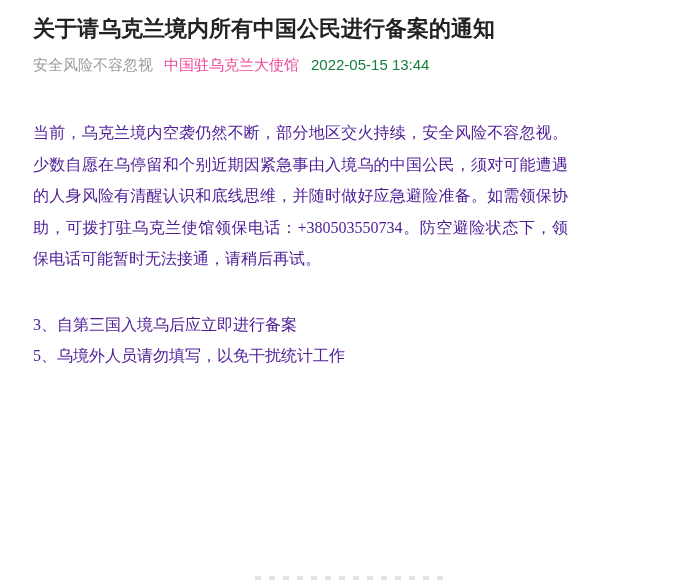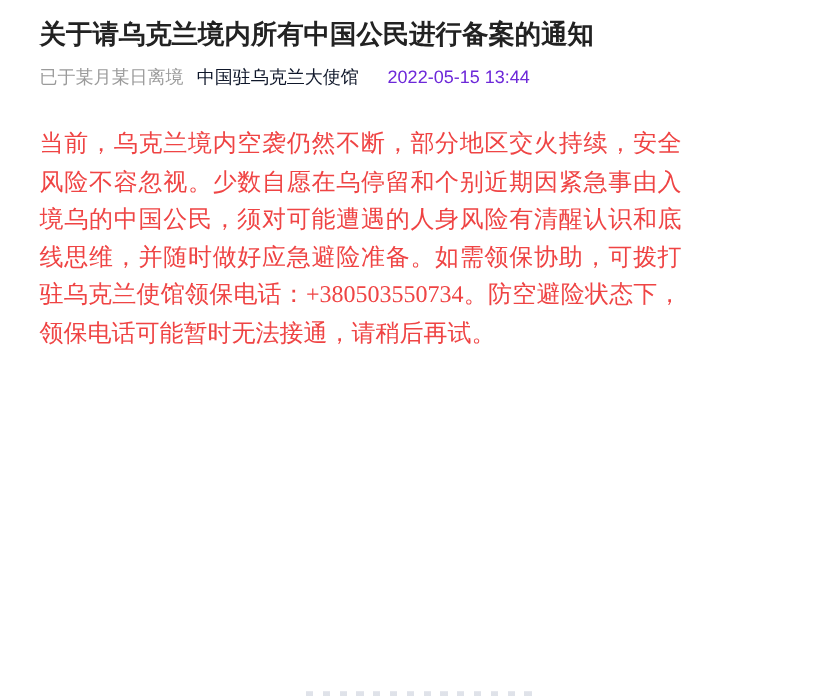--- a/index.html
+++ b/index.html
@@ -30,34 +30,34 @@
     font-family: "Liberation Sans", "DejaVu Sans", sans-serif;
     font-size: 15px;
     line-height: 21px;
     white-space: nowrap;
   }
   .meta .alias {
     color: #9b9b9b;
     margin-right: 11px;
   }
   .meta .account {
-    color: #0f172a;
+    color: #ec4899;
     text-decoration: none;
     cursor: pointer;
-    margin-right: 24px;
+    margin-right: 12px;
   }
   .meta .time {
-    color: #6d28d9;
+    color: #15803d;
   }
   .body {
-    margin-top: 30px;
+    margin-top: 42px;
     font-family: "Liberation Serif", "DejaVu Serif", serif;
-    font-size: 20px;
+    font-size: 16px;
     line-height: 31.5px;
-    color: #ef4444;
+    color: #4c1d95;
   }
   .body p {
     margin: 0;
     text-align: justify;
   }
   .body p.para + p.para {
     margin-top: 34px;
   }
   .list {
     margin-top: 34px;
@@ -78,25 +78,27 @@
   }
 </style>
 </head>
 <body>
 
 <div class="page">
 
   <h1 class="title">关于请乌克兰境内所有中国公民进行备案的通知</h1>
 
   <div class="meta">
-    <span class="alias">已于某月某日离境</span><a class="account">中国驻乌克兰大使馆</a><span class="time">2022-05-15 13:44</span>
+    <span class="alias">安全风险不容忽视</span><a class="account">中国驻乌克兰大使馆</a><span class="time">2022-05-15 13:44</span>
   </div>
 
   <div class="body">
     <p class="para">当前，乌克兰境内空袭仍然不断，部分地区交火持续，安全风险不容忽视。少数自愿在乌停留和个别近期因紧急事由入境乌的中国公民，须对可能遭遇的人身风险有清醒认识和底线思维，并随时做好应急避险准备。如需领保协助，可拨打驻乌克兰使馆领保电话：+380503550734。防空避险状态下，领保电话可能暂时无法接通，请稍后再试。</p>
 
     <div class="list">
+      <p class="li">3、自第三国入境乌后应立即进行备案</p>
+      <p class="li">5、乌境外人员请勿填写，以免干扰统计工作</p>
     </div>
   </div>
 
   <div class="qr-edge"></div>
 
 </div>
 
 </body></html>

